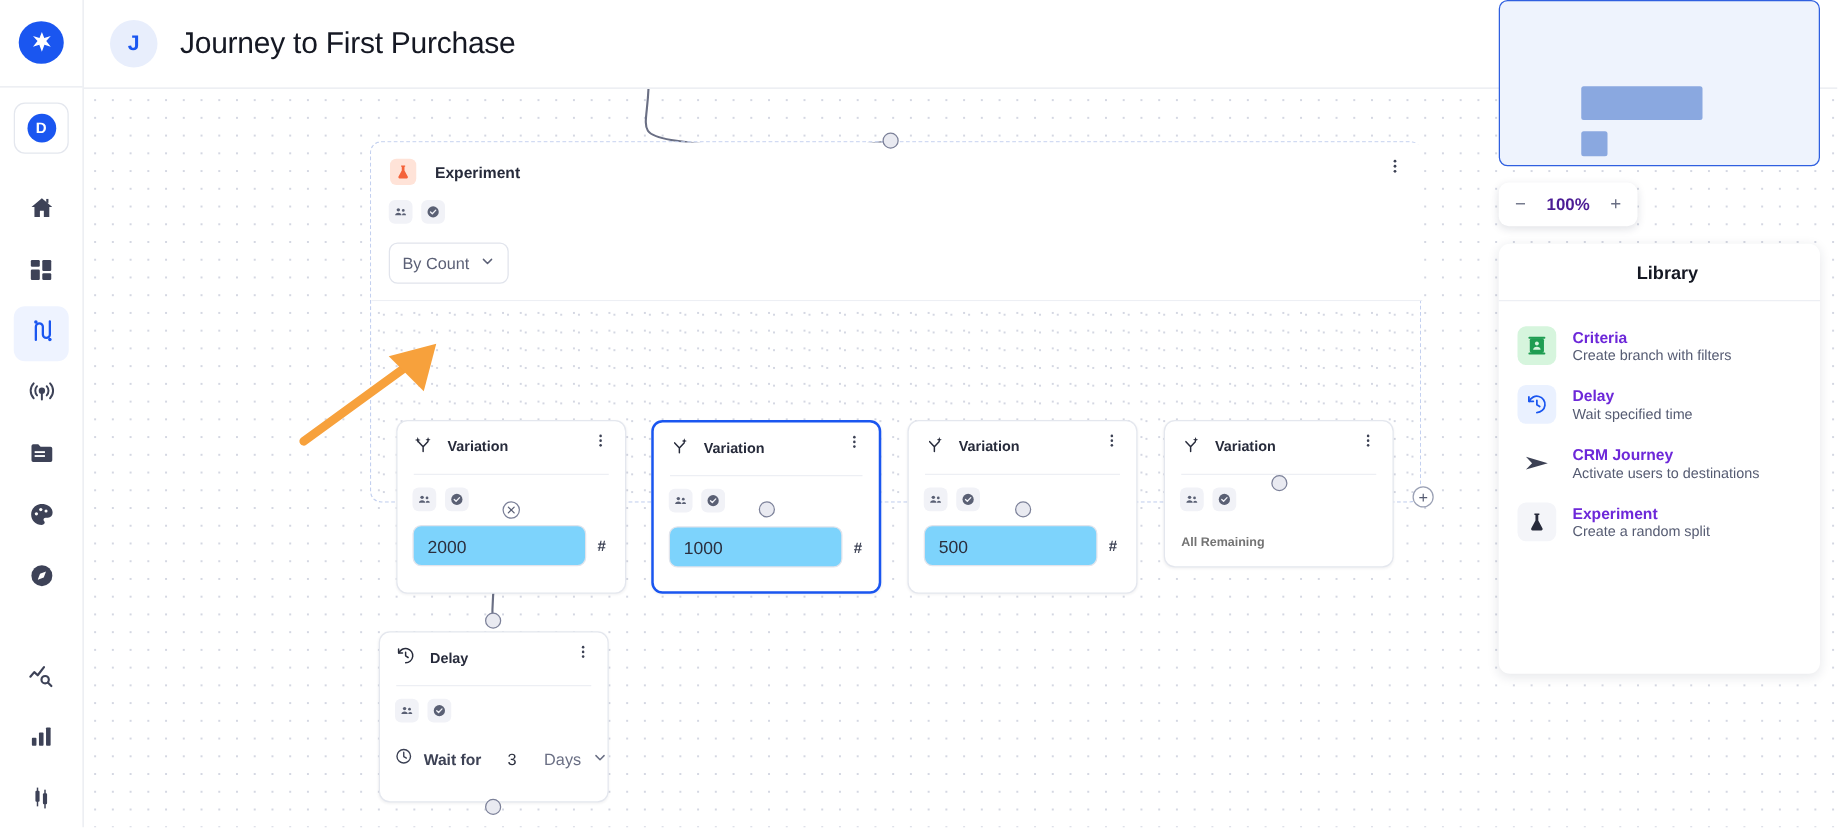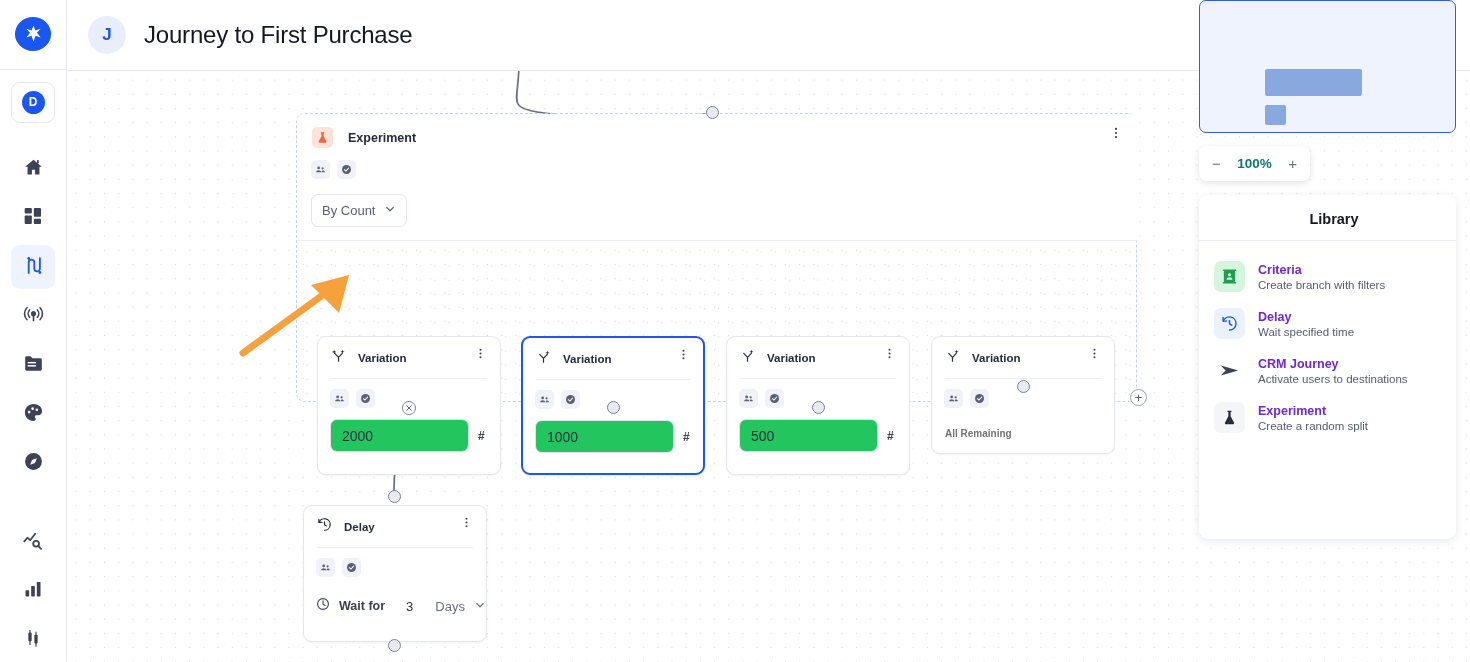--- a/index.html
+++ b/index.html
@@ -141,21 +141,21 @@
   .vcard.sel { border: 2px solid #1a56f0; }
   .v-head { display: flex; align-items: center; padding: 11px 0 0 13px; position: relative; }
   .v-name { margin-left: 12px; font-size: 11.5px; font-weight: bold; color: #272b3b; }
   .v-dots { position: absolute; right: 13px; top: 9px; cursor: pointer; }
   .v-rule { margin: 11px 13px 0 13px; height: 1px; background: #edeff4; }
   .v-chips { display: flex; gap: 7px; padding: 10px 0 0 12px; }
   .v-inputwrap { display: flex; align-items: center; padding: 11px 0 0 12px; }
   .v-input {
     width: 139px; height: 33px;
     border: 1px solid #e1e4ec; border-radius: 7px;
-    background: #22c55e; padding: 0 11px;
+    background: #7dd3fc; padding: 0 11px;
     font-family: "Liberation Sans", sans-serif;
     font-size: 14px; color: #2b2f3e; outline: none;
   }
   .v-hash { margin-left: 9px; font-size: 12px; font-weight: bold; color: #3c4154; }
   .v-allrem { padding: 20px 0 0 13px; font-size: 10px; font-weight: bold; color: #737373; }
 
   
   .delay-card {
     position: absolute; left: 236px; top: 434px;
     width: 184px; height: 137px;
@@ -202,21 +202,21 @@
   .mm-b2 { position: absolute; left: 65px; top: 104px; width: 21px; height: 20px; background: #8aa8e0; border-radius: 2px; }
 
   .zoomctl {
     position: absolute; left: 1199px; top: 146px;
     width: 111px; height: 35px; border-radius: 8px;
     background: #fff; box-shadow: 0 2px 7px rgba(25,33,61,.13);
     display: flex; align-items: center; justify-content: space-between;
     padding: 0 13px; z-index: 36;
   }
   .zbtn { font-size: 15px; color: #6a6f84; cursor: pointer; line-height: 1; }
-  .zval { font-size: 13.5px; font-weight: bold; color: #0f766e; }
+  .zval { font-size: 13.5px; font-weight: bold; color: #4c1d95; }
 
   .library {
     position: absolute; left: 1199px; top: 195px;
     width: 257px; height: 344px;
     background: #fff; border-radius: 9px;
     box-shadow: 0 2px 9px rgba(25,33,61,.11);
     z-index: 36;
   }
   .lib-title {
     padding: 16px 0 13px 13px;

